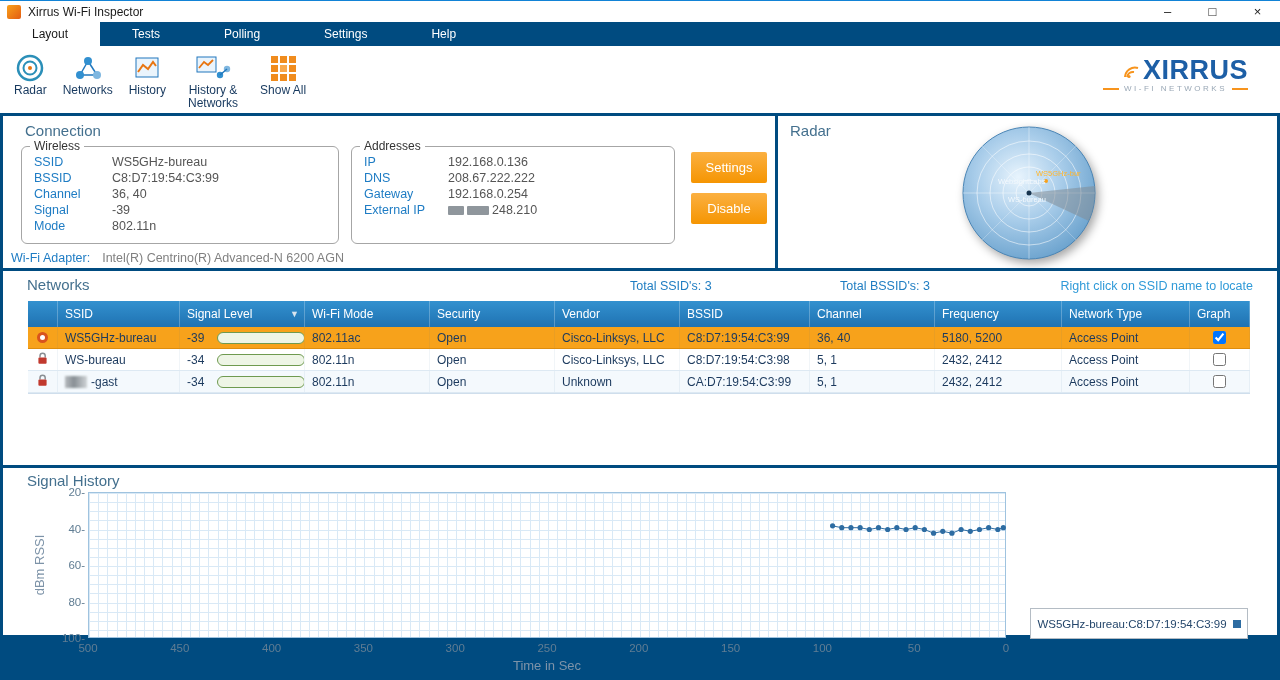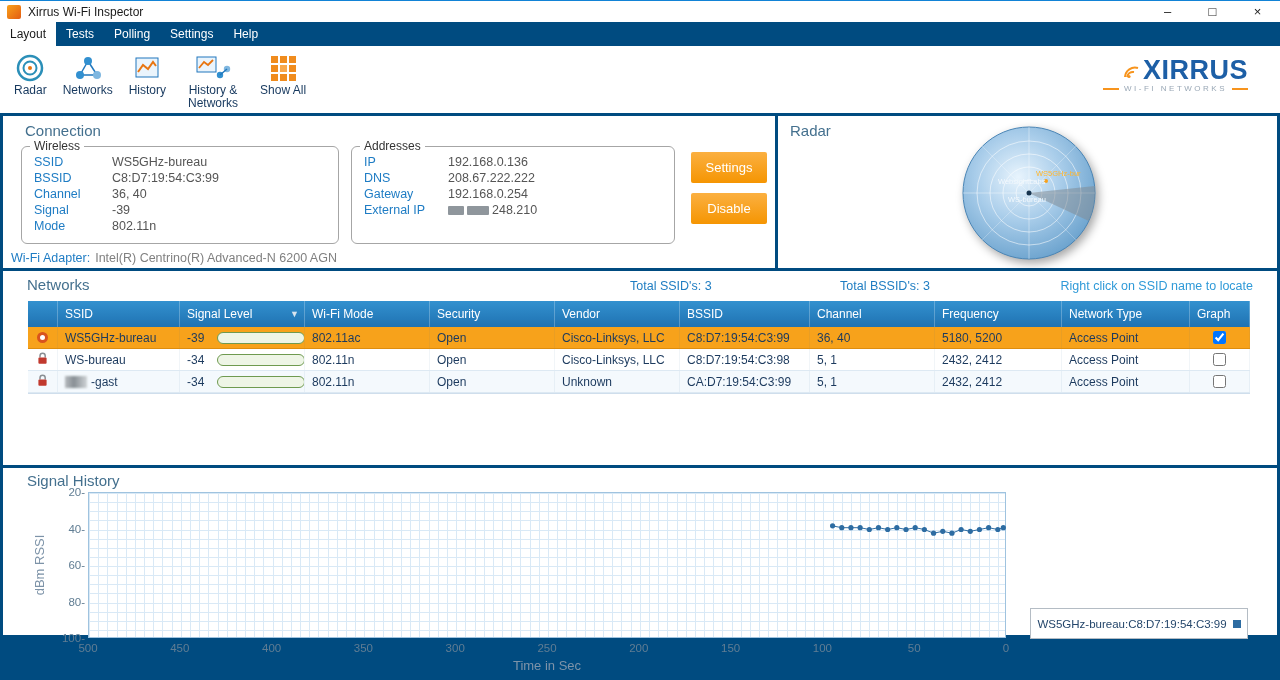--- a/index.html
+++ b/index.html
@@ -9,21 +9,21 @@
 
 
 .titlebar{height:22px;background:#fff;display:flex;align-items:center;padding-left:7px;border-top:1px solid #1283d6}
 .app-icon{width:14px;height:14px;border-radius:2px;background:linear-gradient(135deg,#f9a11b,#e35c12);margin-right:7px;flex:none}
 .title{font-size:12px;color:#1a1a1a}
 .win-controls{margin-left:auto;display:flex;height:100%}
 .win-btn{width:45px;height:100%;display:flex;align-items:center;justify-content:center;font-size:13px;color:#222;cursor:default}
 
 
 .menubar{height:24px;background:#004b80;display:flex;align-items:stretch}
-.tab{display:flex;align-items:center;padding:0 10px;font-size:12px;color:#fff;cursor:pointer}
+.tab{display:flex;align-items:center;padding:0 32px;font-size:12px;color:#fff;cursor:pointer}
 .tab.active{background:#fff;color:#1a1a1a}
 
 
 .toolbar{height:67px;background:#fff;display:flex;align-items:flex-start;padding:4px 6px 0 6px}
 .tool{display:flex;flex-direction:column;align-items:center;padding:2px 8px;min-width:48px;cursor:pointer}
 .ticon{height:32px;display:flex;align-items:center;justify-content:center}
 .tlabel{font-size:12px;color:#16385e;text-align:center;line-height:13px;max-width:62px}
 .brand{margin-left:auto;margin-right:26px;margin-top:7px;text-align:right}
 .brand-top{display:flex;align-items:flex-end;justify-content:flex-end;gap:2px}
 .brand-name{font-size:27px;font-weight:bold;color:#1d5fa6;letter-spacing:.5px;line-height:26px}
@@ -50,21 +50,21 @@
 .fieldrow{display:flex;font-size:12.5px;line-height:16px}
 .flabel{color:#1e7cc4;width:78px;flex:none}
 .fs-addresses .flabel{width:84px}
 .fvalue{color:#555;white-space:nowrap}
 .redact{display:inline-block;height:9px;background:#8f969c;border-radius:1px;filter:blur(.6px);margin-right:3px;vertical-align:middle}
 .redact.w16{width:16px}.redact.w22{width:22px}
 .btn{position:absolute;left:688px;width:76px;height:31px;border:none;border-radius:2px;background:linear-gradient(#fbb041,#f59502);color:#fff;font-size:13px;font-family:inherit;cursor:pointer}
 .btn-settings{top:36px}
 .btn-disable{top:77px}
 .adapter{position:absolute;left:8px;top:135px;font-size:12.5px}
-.adapter .alabel{color:#1e7cc4;margin-right:5px}
+.adapter .alabel{color:#1e7cc4;margin-right:12px}
 .adapter .avalue{color:#808080}
 
 
 .radarp .panel-title{position:absolute;left:12px;top:6px}
 .radar-wrap{position:absolute;left:176px;top:2px;width:150px;height:150px}
 .radar-wrap svg{filter:drop-shadow(3px 4px 5px rgba(0,0,0,.35))}
 .rlabel{font-size:7.5px;font-family:"Liberation Sans",sans-serif}
 .rlabel.white{fill:#f2f8fd}
 .rlabel.orange{fill:#ffb62e}
 

